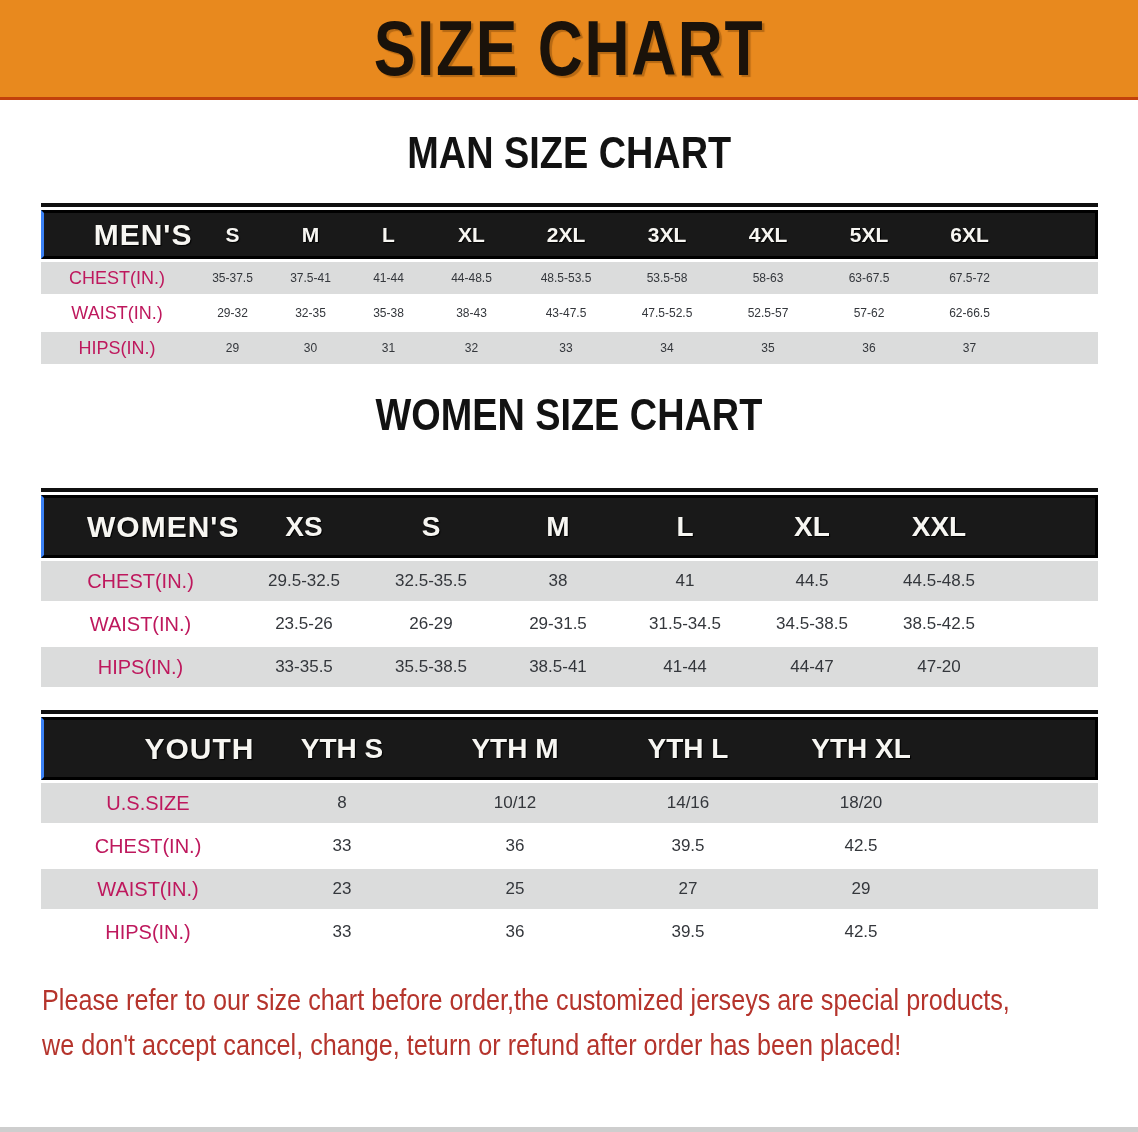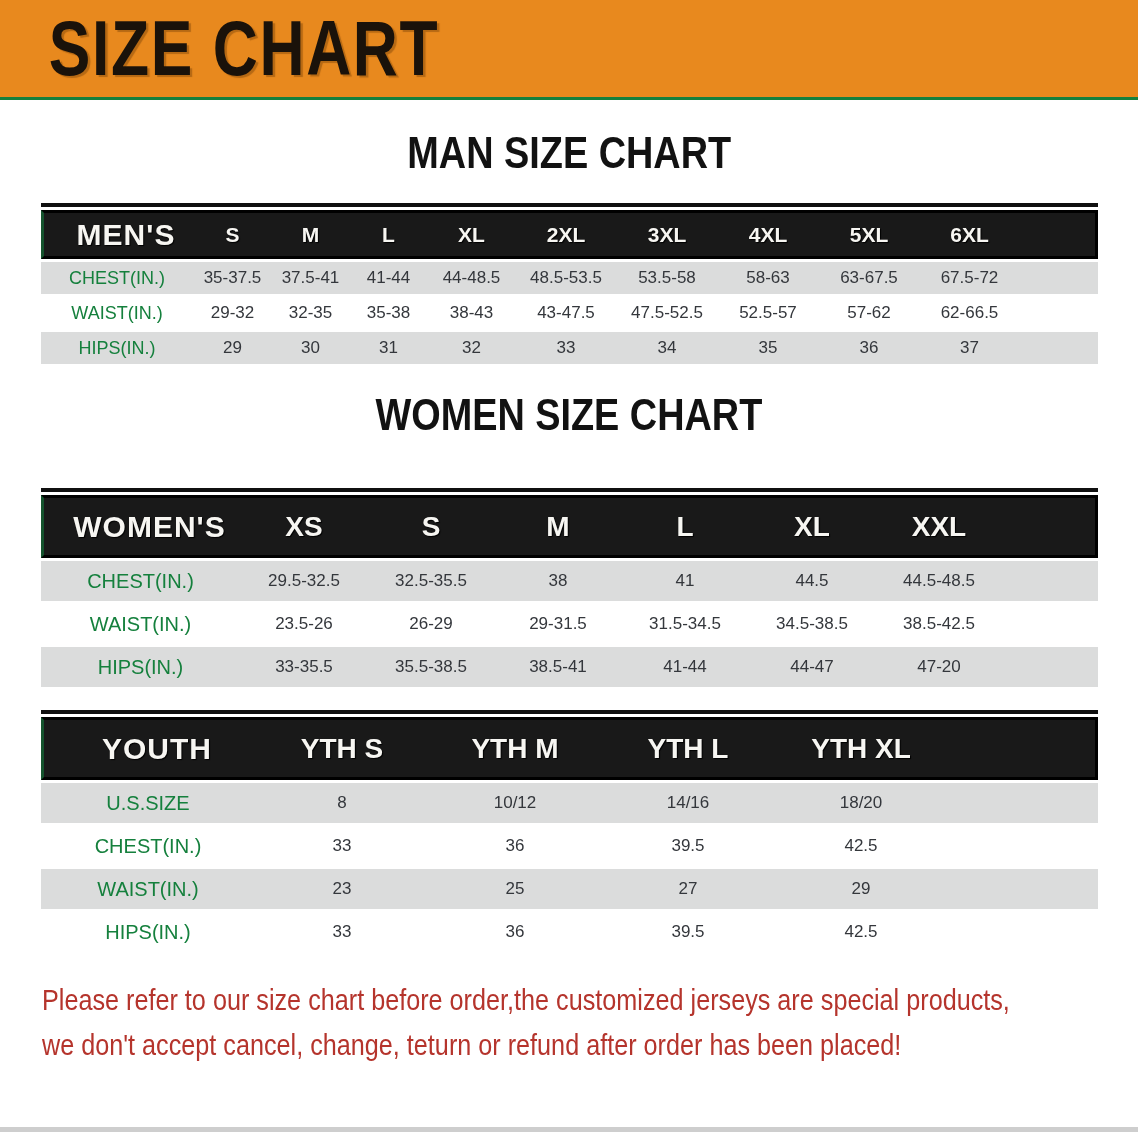--- a/index.html
+++ b/index.html
@@ -4,22 +4,22 @@
 <style>
   html,body{margin:0;padding:0;}
   body{
     width:1138px;height:1132px;position:relative;overflow:hidden;
     background:#ffffff;
     font-family:"Liberation Sans", sans-serif;
   }
   
   .banner{
     width:1138px;height:97px;background:#E8891E;
-    display:flex;align-items:center;justify-content:flex-start;
-    border-bottom:3px solid #15803d;
+    display:flex;align-items:center;justify-content:center;
+    border-bottom:3px solid #c2410c;
   }
   .banner-title{
     display:inline-block;transform:scaleX(0.80);transform-origin:center;
     font-size:78px;font-weight:bold;color:#1a120a;letter-spacing:2px;
     text-shadow:3px 2px 1px rgba(90,45,0,0.35);white-space:nowrap;
   }
   
   .section-heading{text-align:center;line-height:50px;}
   .heading-inner{
     display:inline-block;transform:scaleX(0.86);transform-origin:center;
@@ -36,31 +36,31 @@
   .topline{height:4px;background:#101010;margin-bottom:3px;}
   table.size-table{
     width:1057px;table-layout:fixed;border-collapse:separate;border-spacing:0;
   }
   table.size-table th, table.size-table td{box-sizing:border-box;overflow:hidden;}
   thead th{
     background:#191919;color:#f7f6f2;font-weight:bold;text-align:center;
     border-top:3px solid #000;border-bottom:3px solid #000;
     text-shadow:1px 1px 1px #000;
   }
-  thead th:first-child{border-left:3px solid #14532d;text-align:center;padding-left:16px;}
+  thead th:first-child{border-left:3px solid #3b82f6;text-align:right;padding-left:16px;}
   thead th:last-child{border-right:3px solid #000;}
   .t-men thead th{height:49px;font-size:21px;}
   .t-women thead th,.t-youth thead th{height:63px;font-size:28px;}
   th.lbl-head{font-size:30px !important;letter-spacing:1px;}
   tbody td{
     text-align:center;color:#34373c;border-top:3px solid #ffffff;background:#ffffff;
   }
   tbody tr:nth-child(odd) td{background:#dbdcdc;}
-  tbody td.row-label{color:#15803d;}
-  .t-men tbody td{height:35px;font-size:17px;}
+  tbody td.row-label{color:#be185d;}
+  .t-men tbody td{height:35px;font-size:12px;}
   .t-women tbody td,.t-youth tbody td{height:43px;font-size:17px;}
   .t-men tbody td.row-label{font-size:18px;}
   .t-women tbody td.row-label,.t-youth tbody td.row-label{font-size:20px;}
   
   .t-men col.col-label{width:153px;}
   .t-men col:nth-child(2),.t-men col:nth-child(3),.t-men col:nth-child(4){width:78px;}
   .t-men col:nth-child(5){width:88px;}
   .t-men col:nth-child(6),.t-men col:nth-child(7),.t-men col:nth-child(8),.t-men col:nth-child(9){width:101px;}
   .t-men col:nth-child(10){width:100px;}
   .t-women col.col-label{width:200px;}

